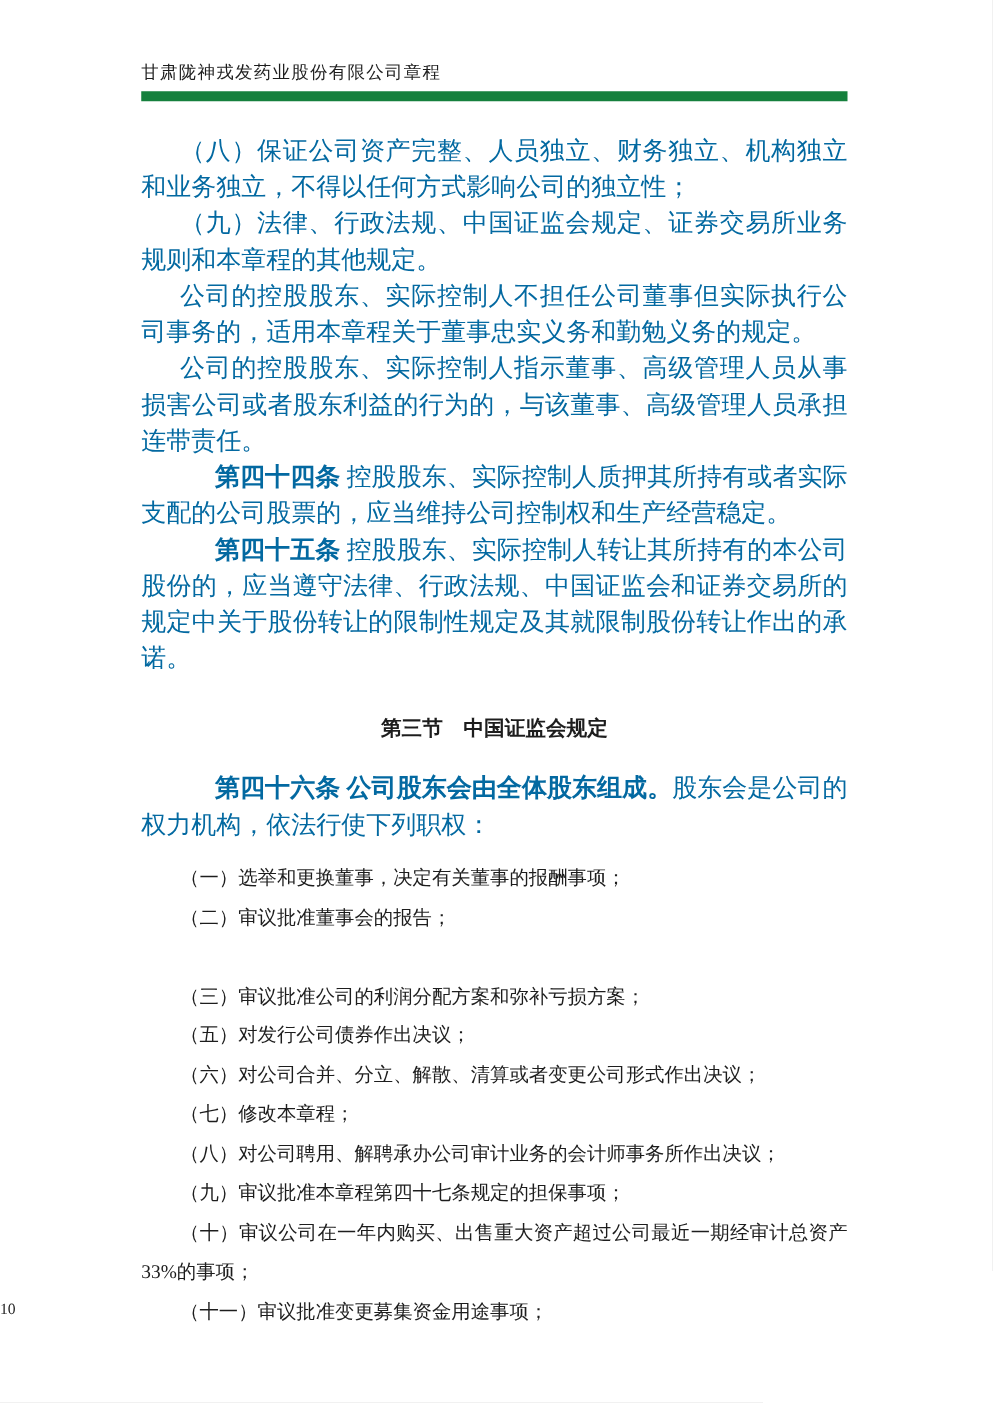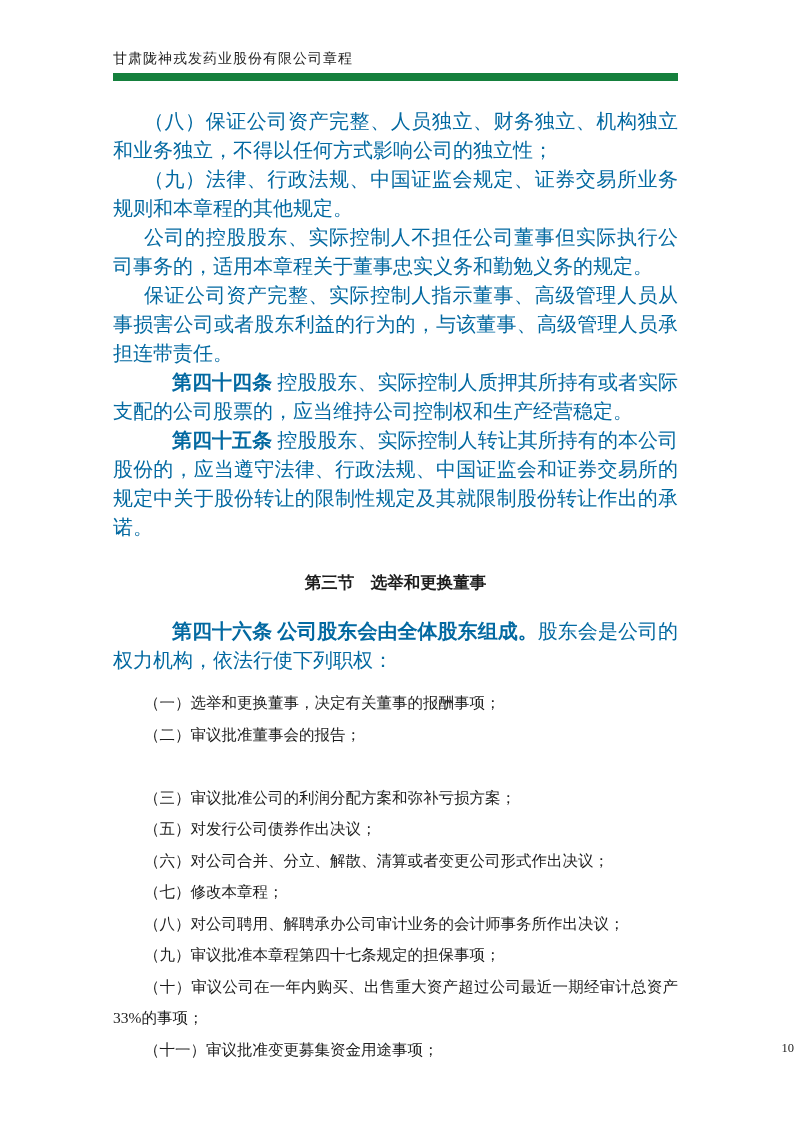--- a/index.html
+++ b/index.html
@@ -56,46 +56,46 @@
     text-indent: 31px;
     color: #1d1d1d;
     font-family: Liberation Serif, serif;
   }
   .blank-line { height: 31.5px; }
   .doc-footer {
     position: absolute;
     left: 0;
     top: 1038px;
     width: 100%;
-    text-align: right;
+    text-align: left;
   }
   .doc-footer .page-number {
     font-size: 12.5px;
     color: #1d1d1d;
   }
 </style>
 </head>
 <body>
 
 <div class="page">
   <div class="content">
 
     <div class="doc-header">
       <div class="title">甘肃陇神戎发药业股份有限公司章程</div>
     </div>
 
     <div class="doc-body">
       <p class="para">（八）保证公司资产完整、人员独立、财务独立、机构独立和业务独立，不得以任何方式影响公司的独立性；</p>
       <p class="para">（九）法律、行政法规、中国证监会规定、证券交易所业务规则和本章程的其他规定。</p>
       <p class="para">公司的控股股东、实际控制人不担任公司董事但实际执行公司事务的，适用本章程关于董事忠实义务和勤勉义务的规定。</p>
-      <p class="para">保证公司资产完整、实际控制人指示董事、高级管理人员从事损害公司或者股东利益的行为的，与该董事、高级管理人员承担连带责任。</p>
+      <p class="para">公司的控股股东、实际控制人指示董事、高级管理人员从事损害公司或者股东利益的行为的，与该董事、高级管理人员承担连带责任。</p>
       <p class="para"><span class="b">第四十四条</span><span> 控股股东、实际控制人质押其所持有或者实际支配的公司股票的，应当维持公司控制权和生产经营稳定。</span></p>
       <p class="para"><span class="b">第四十五条</span><span> 控股股东、实际控制人转让其所持有的本公司股份的，应当遵守法律、行政法规、中国证监会和证券交易所的规定中关于股份转让的限制性规定及其就限制股份转让作出的承诺。</span></p>
 
-      <h3 class="section-heading">第三节　选举和更换董事</h3>
+      <h3 class="section-heading">第三节　中国证监会规定</h3>
 
       <p class="para"><span class="b">第四十六条 公司股东会由全体股东组成。</span><span>股东会是公司的权力机构，依法行使下列职权：</span></p>
 
       <div class="list-block">
         <p class="list-item">（一）选举和更换董事，决定有关董事的报酬事项；</p>
         <p class="list-item">（二）审议批准董事会的报告；</p>
         <div class="blank-line"></div>
         <p class="list-item">（三）审议批准公司的利润分配方案和弥补亏损方案；</p>
         <p class="list-item">（五）对发行公司债券作出决议；</p>
         <p class="list-item">（六）对公司合并、分立、解散、清算或者变更公司形式作出决议；</p>

